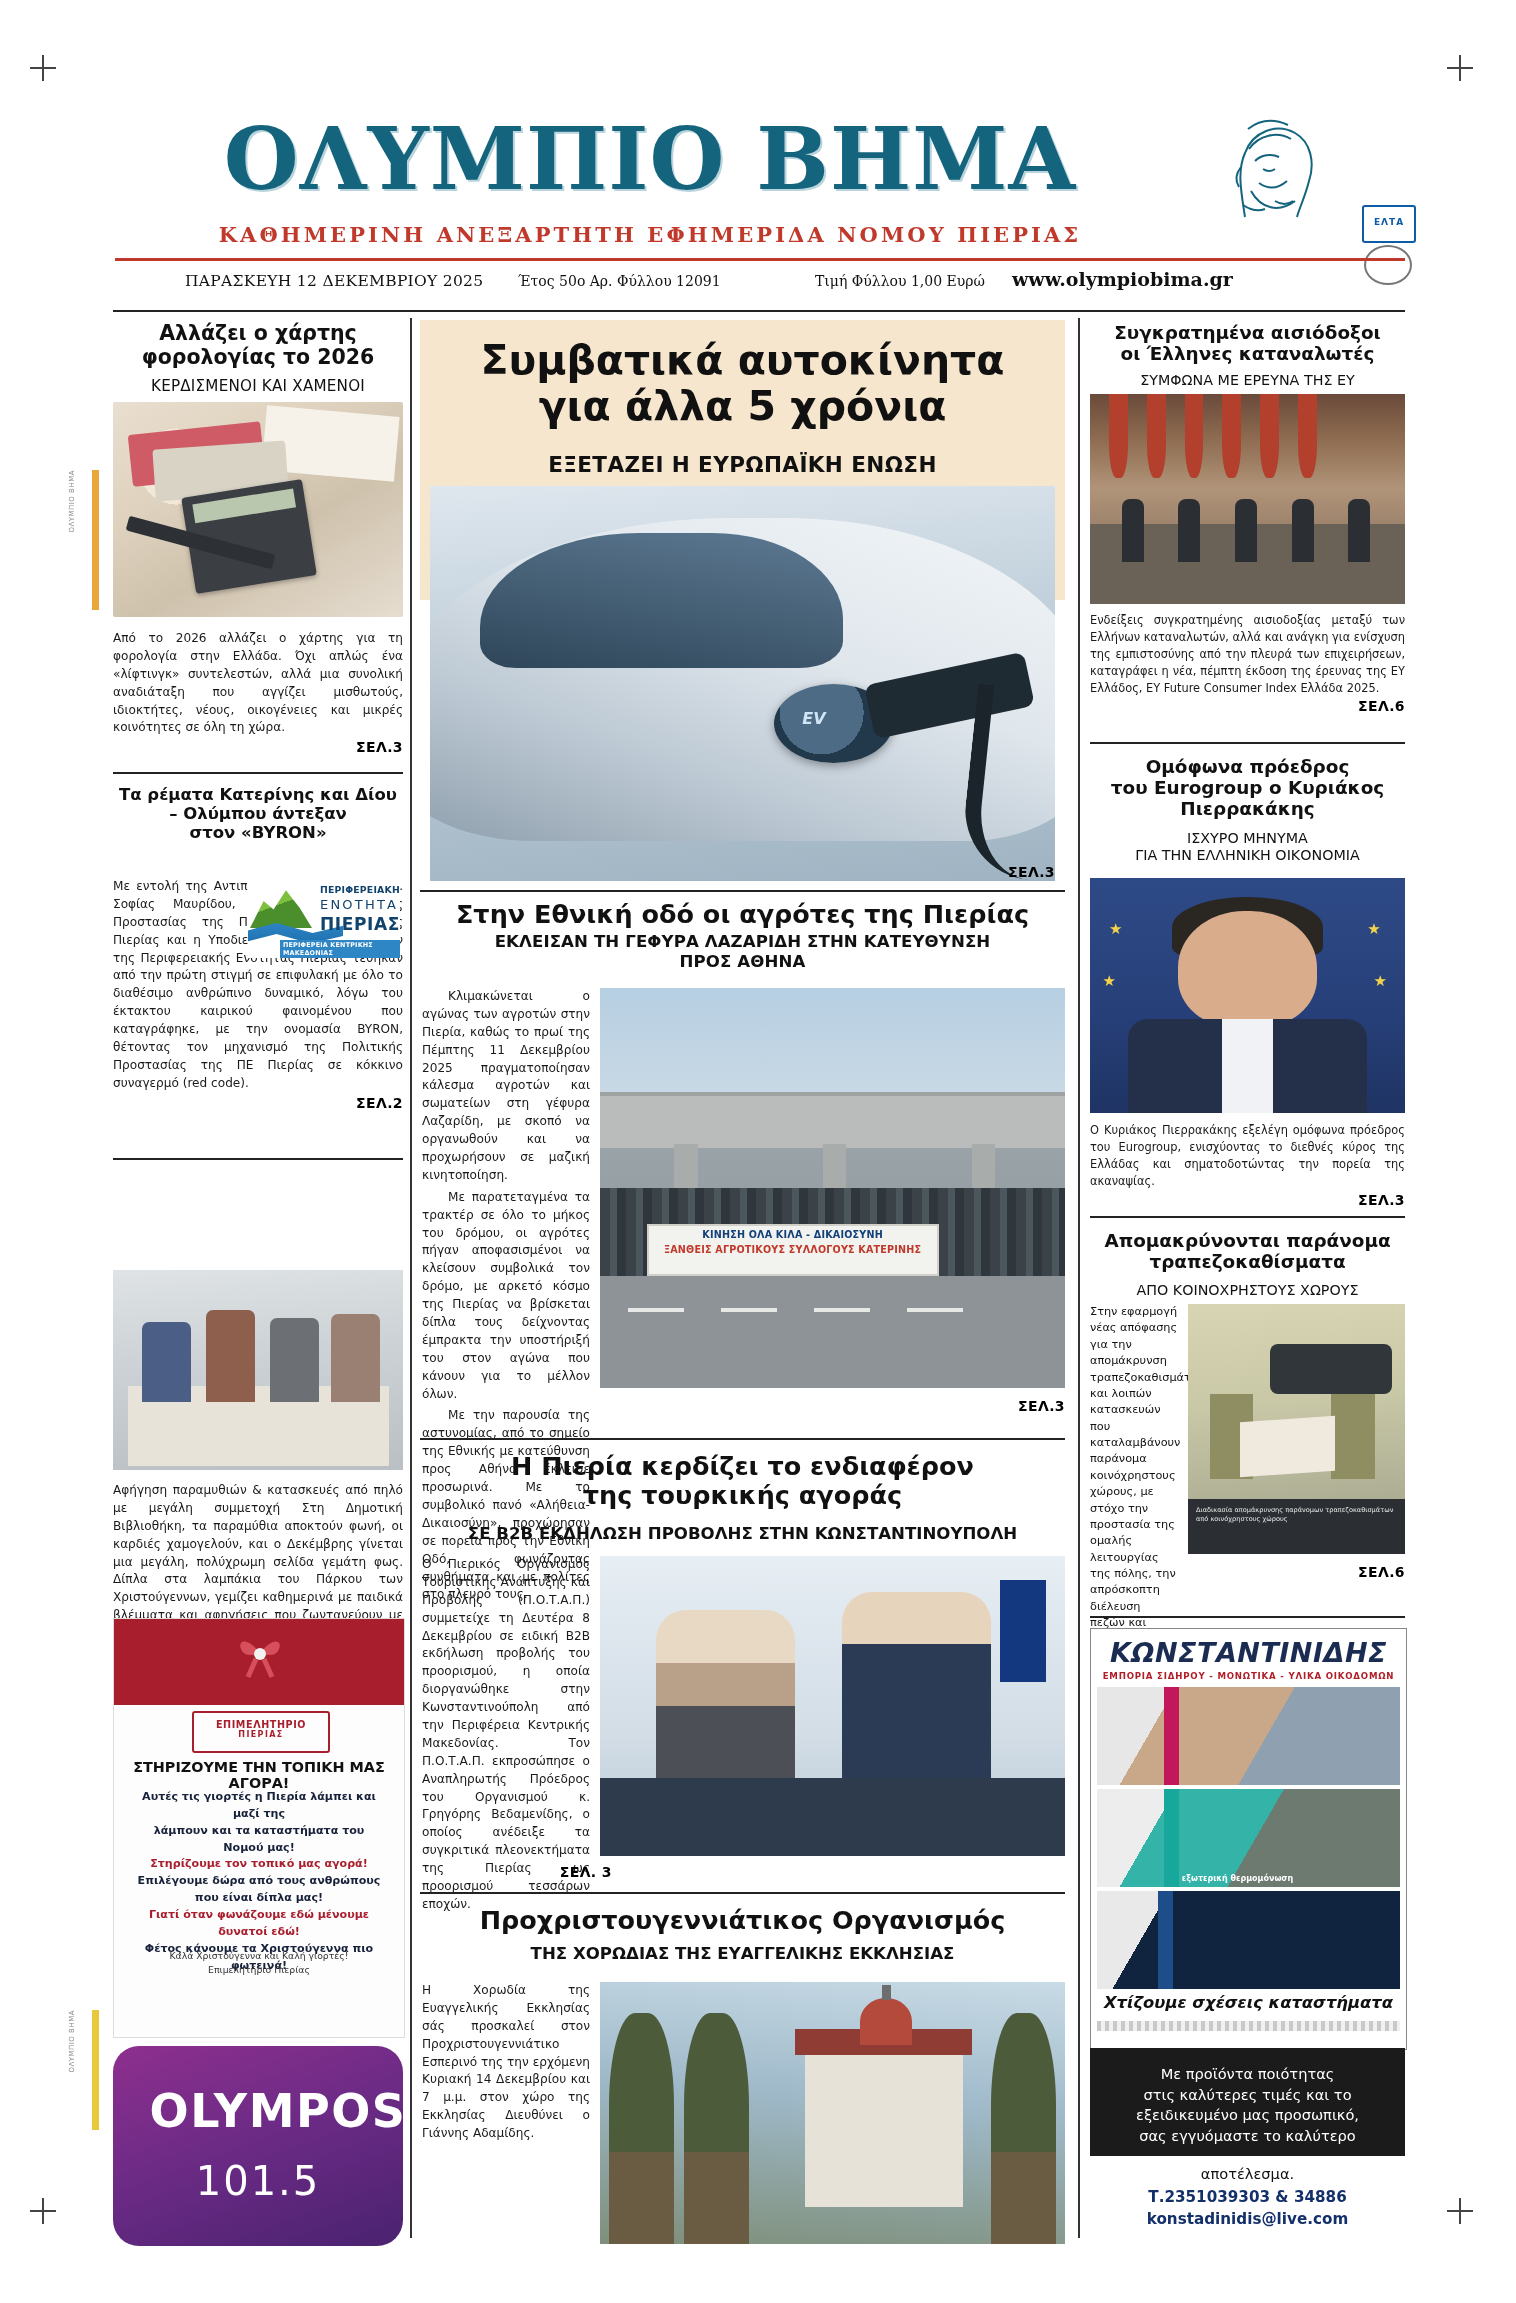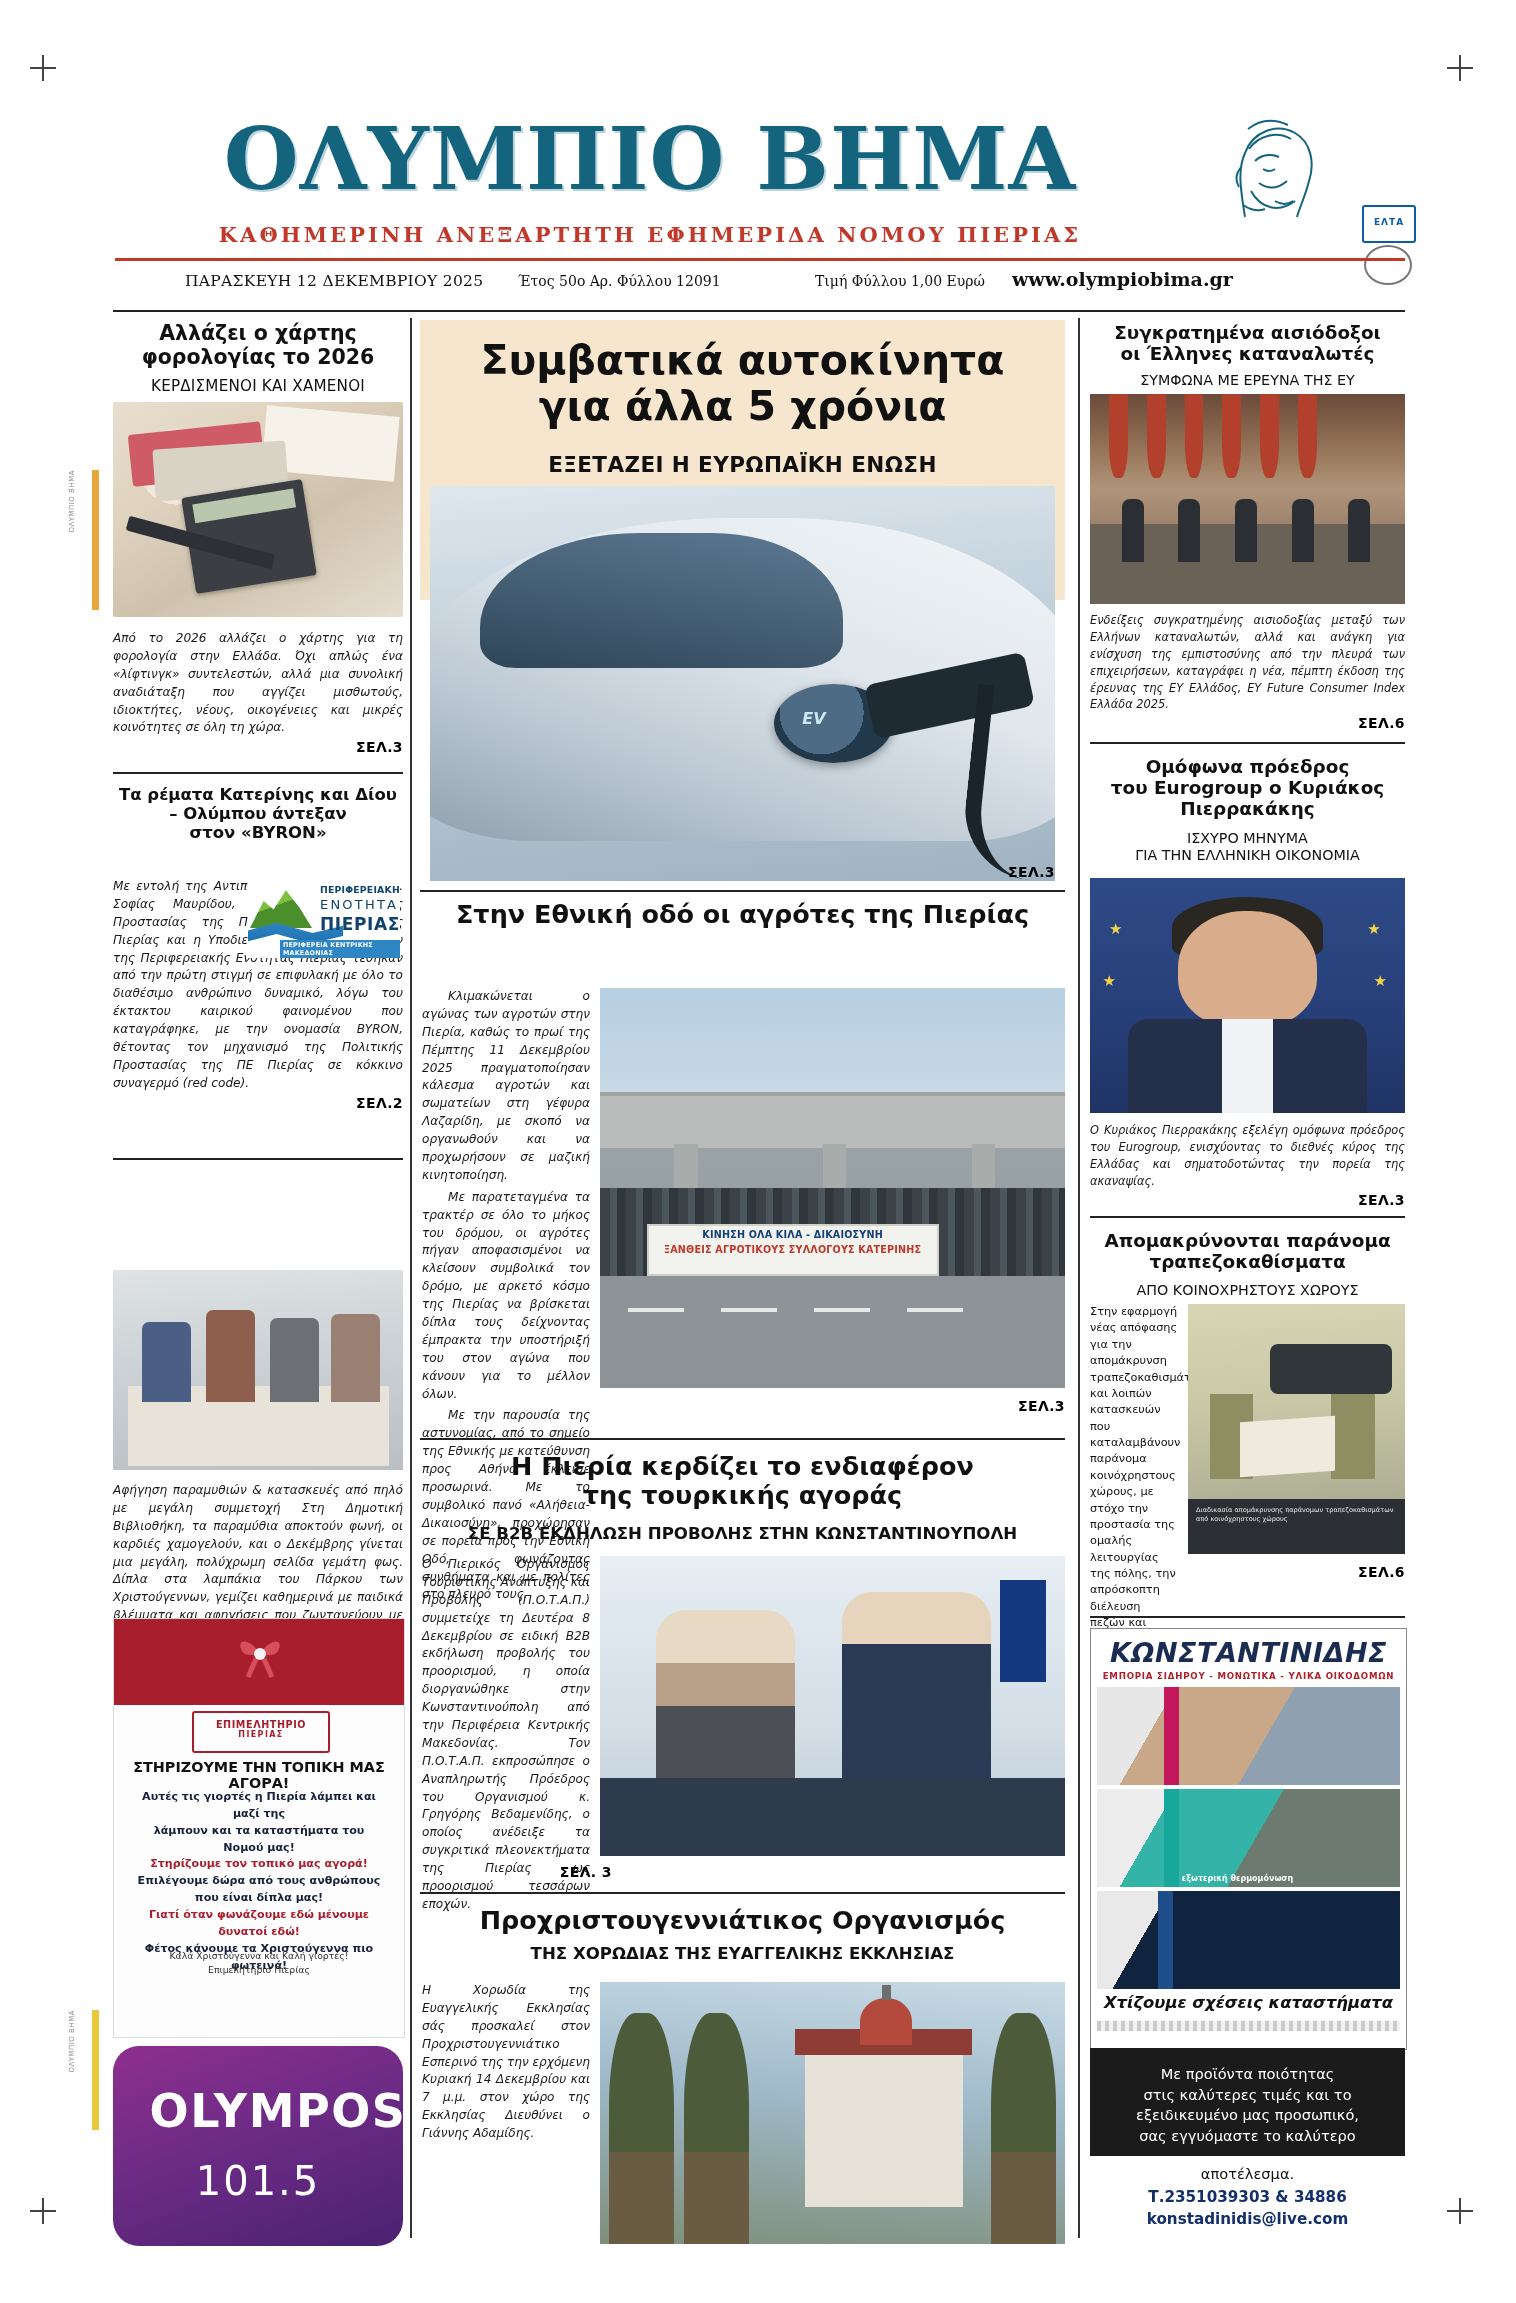--- a/index.html
+++ b/index.html
@@ -76,21 +76,20 @@
     font-family:"DejaVu Sans","Liberation Sans",sans-serif;font-weight:700;
     text-align:center;line-height:1.15;color:#111;
   }
   .kicker{
     font-family:"DejaVu Sans","Liberation Sans",sans-serif;font-weight:400;
     text-align:center;line-height:1.18;color:#111;
   }
   .body-txt{
     font-size:12.1px;line-height:1.48;text-align:justify;color:#1a1a1a;
     font-family:"DejaVu Sans","Liberation Sans",sans-serif;
-    font-style:italic;
   }
   .sel{
     font-weight:700;font-size:14px;text-align:right;letter-spacing:.4px;color:#000;
     margin-top:2px;
   }
   .rule{height:2px;background:#222;width:100%;}
 
   
   .photo{position:relative;overflow:hidden;background:#cfd4d8;}
 
@@ -450,20 +449,24 @@
     <div class="port">
       <b>EV</b>
     </div>
     <div class="plug"></div>
     <div class="cable"></div>
   </div>
   <div class="sel" id="c1-sel">ΣΕΛ.3</div>
 
   <div class="rule" id="c2-rule"></div>
   <div class="hl" id="c2-title">Στην Εθνική οδό οι αγρότες της Πιερίας</div>
+  <div class="kicker" id="c2-kick">
+    <div>ΕΚΛΕΙΣΑΝ ΤΗ ΓΕΦΥΡΑ ΛΑΖΑΡΙΔΗ ΣΤΗΝ ΚΑΤΕΥΘΥΝΣΗ</div>
+    <div>ΠΡΟΣ  ΑΘΗΝΑ</div>
+  </div>
   <div id="c2-body">
     <div class="body-txt" style="text-indent:26px">Κλιμακώνεται ο αγώνας των αγροτών στην Πιερία, καθώς το πρωί της Πέμπτης 11 Δεκεμβρίου 2025 πραγματοποίησαν κάλεσμα αγροτών  και σωματείων στη γέφυρα Λαζαρίδη, με σκοπό να οργανωθούν και να προχωρήσουν σε μαζική κινητοποίηση.</div>
     <div class="body-txt" style="text-indent:26px;margin-top:4px">Με παρατεταγμένα τα τρακτέρ σε όλο το μήκος του δρόμου, οι αγρότες πήγαν αποφασισμένοι να κλείσουν συμβολικά τον δρόμο, με αρκετό κόσμο της Πιερίας να βρίσκεται δίπλα τους δείχνοντας έμπρακτα την υποστήριξή του  στον αγώνα που κάνουν για το μέλλον όλων.</div>
     <div class="body-txt" style="text-indent:26px;margin-top:4px">Με την παρουσία της αστυνομίας, από το σημείο της Εθνικής με κατεύθυνση προς Αθήνα έκλεισε προσωρινά. Με το συμβολικό πανό «Αλήθεια-Δικαιοσύνη», προχώρησαν σε πορεία προς την Εθνική Οδό, φωνάζοντας συνθήματα και με πολίτες  στο πλευρό τους.</div>
   </div>
   <div class="photo" id="c2-photo">
     <div class="bridge"></div>
     <div class="pillar" style="left:16%"></div>
     <div class="pillar" style="left:48%"></div>
     <div class="pillar" style="left:80%"></div>

